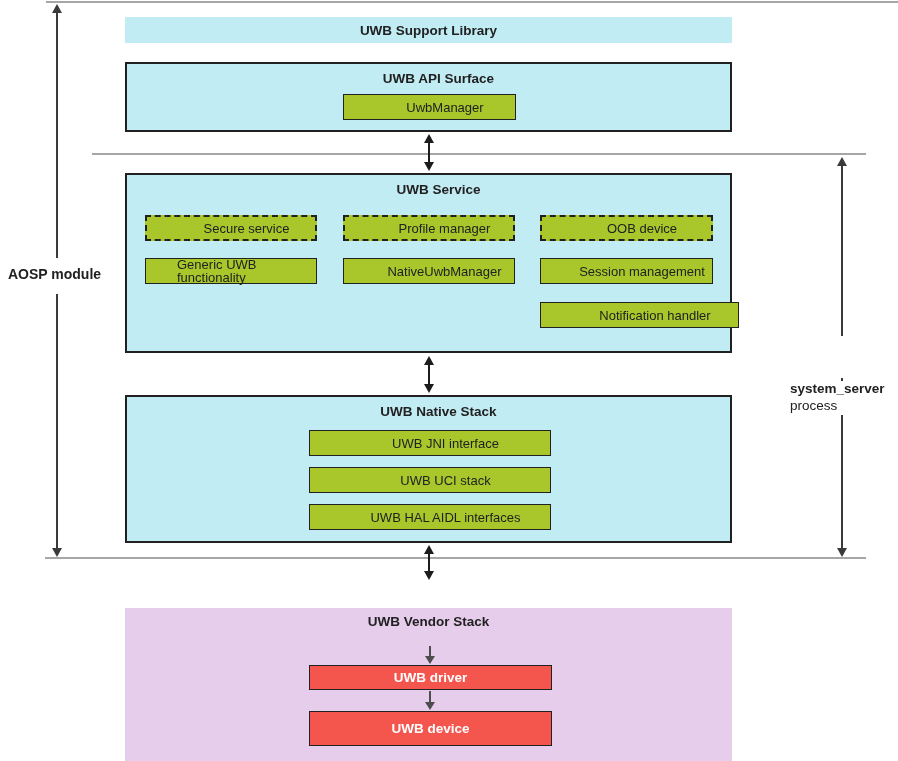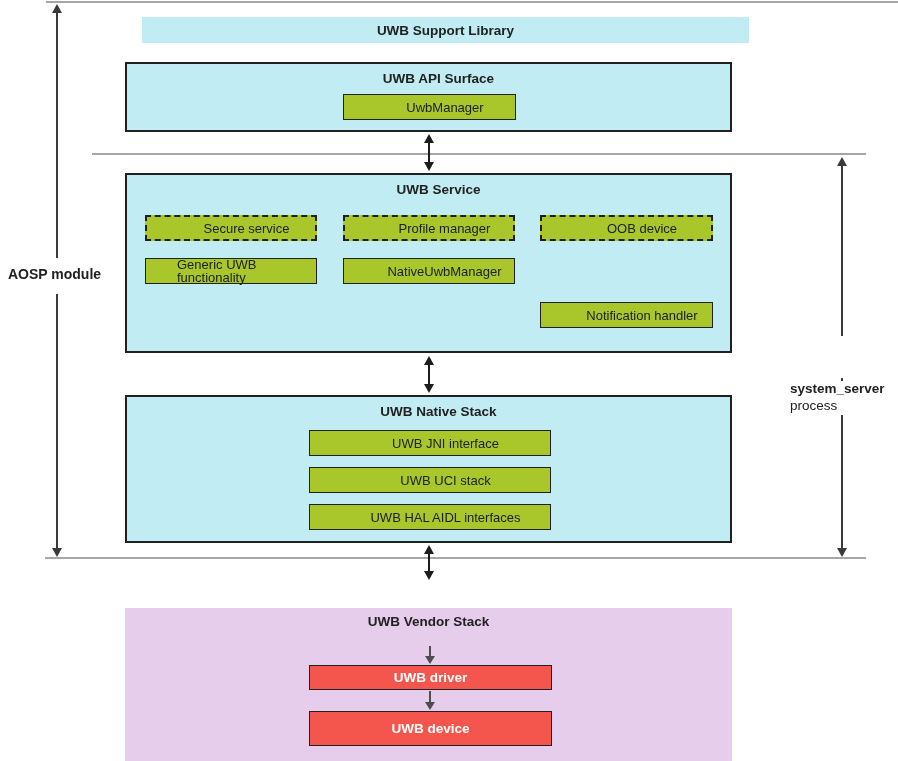--- a/index.html
+++ b/index.html
@@ -88,21 +88,21 @@
 
   <div class="tri-up" style="left:837px;top:157px;"></div>
   <div class="seg" style="left:841px;top:164px;height:172px;"></div>
   <div class="seg" style="left:841px;top:378px;height:172px;"></div>
   <div class="tri-down" style="left:837px;top:548px;"></div>
   <div class="side-label sys" style="left:790px;top:341px;margin-top:40px;">
     <span class="b">system_server</span>
     <span class="r">process</span>
   </div>
 
-  <div class="layer blue" style="left:142px;top:17px;width:607px;height:26px;">
+  <div class="layer blue" style="left:125px;top:17px;width:607px;height:26px;">
     <div class="bar-title">UWB Support Library</div>
   </div>
 
   <div class="layer blue-bordered" style="left:125px;top:62px;width:607px;height:70px;">
     <div class="layer-title">UWB API Surface</div>
   </div>
   <div class="gbox" style="left:343px;top:94px;width:173px;height:26px;">
       <span>UwbManager</span>
     </div>
 
@@ -123,21 +123,24 @@
     </div>
   <div class="gbox dashed" style="left:540px;top:215px;width:173px;height:26px;">
       <span>OOB device</span>
     </div>
   <div class="gbox" style="left:145px;top:258px;width:172px;height:26px;">
       <span>Generic UWB functionality</span>
     </div>
   <div class="gbox" style="left:343px;top:258px;width:172px;height:26px;">
       <span>NativeUwbManager</span>
     </div>
-  <div class="gbox" style="left:540px;top:302px;width:173px;height:26px;">
+  <div class="gbox" style="left:540px;top:258px;width:173px;height:26px;">
+      <span>Session management</span>
+    </div>
+  <div class="gbox" style="left:540px;top:302px;width:199px;height:26px;">
       <span>Notification handler</span>
     </div>
 
   <div class="varrow" style="left:422px;top:356px;height:37px;">
     <div class="head-up"></div>
     <div class="shaft"></div>
     <div class="head-down"></div>
   </div>
 
   <div class="layer blue-bordered" style="left:125px;top:395px;width:607px;height:148px;">

